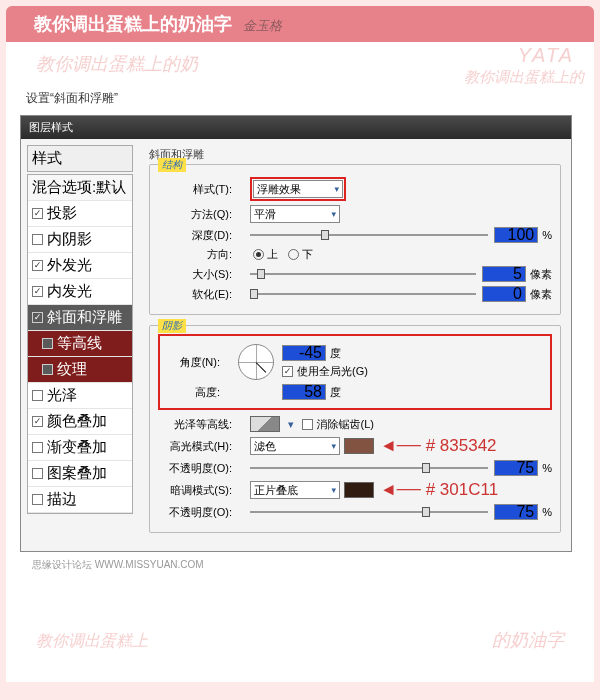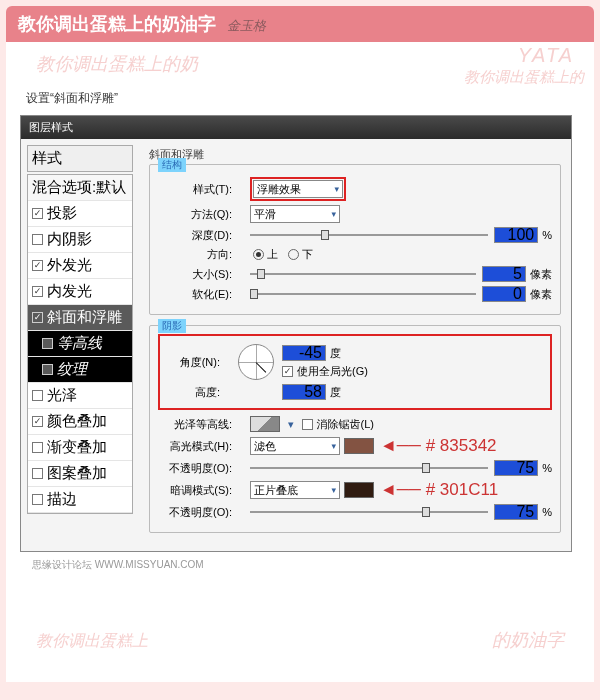--- a/index.html
+++ b/index.html
@@ -1,44 +1,44 @@
 <!DOCTYPE html>
 <html><head>
 <meta charset="utf-8">
 <style>
 * { margin: 0; padding: 0; box-sizing: border-box; font-family: "Microsoft YaHei", SimSun, sans-serif; }
 body { width: 600px; height: 700px; background: #fde9e8; position: relative; overflow: hidden; }
-.header-bar { background: #e8828a; color: #fff; padding: 6px 12px; font-size: 18px; font-weight: bold; border-radius: 6px 6px 0 0; margin: 6px 6px 0 6px; }
+.header-bar { background: #e8828a; color: #fff; padding: 6px 28px; font-size: 18px; font-weight: bold; border-radius: 6px 6px 0 0; margin: 6px 6px 0 6px; }
 .header-bar .author { font-size: 13px; font-weight: normal; color: #8b5a5e; margin-left: 6px; font-style: italic; }
 .content-wrap { background: #fff; margin: 0 6px; padding: 18px 14px 8px; position: relative; min-height: 640px; }
 .watermark { position: absolute; color: #f6d0cf; font-style: italic; font-size: 16px; pointer-events: none; user-select: none; }
 .wm1 { top: 10px; left: 30px; font-size: 18px; }
 .wm-yata { top: 2px; right: 20px; font-size: 20px; letter-spacing: 2px; }
 .wm2 { top: 26px; right: 10px; font-size: 15px; }
 .wm3 { bottom: 30px; left: 30px; font-size: 16px; }
 .wm4 { bottom: 30px; right: 30px; font-size: 18px; }
 .caption { font-size: 12px; color: #333; margin: 30px 0 8px 6px; }
 .dialog { border: 1px solid #888; background: #f4f4f4; width: 552px; position: relative; }
 .titlebar { background: linear-gradient(#4a4a4a,#2b2b2b); color: #fff; font-size: 11px; padding: 4px 8px; }
 .dialog-body { display: flex; background: #f4f4f4; }
 .left-panel { width: 118px; background: #f4f4f4; padding: 6px; font-size: 15px; }
 .left-panel .panel-header { border: 1px solid #aaa; background: #efefef; padding: 3px 4px; margin-bottom: 2px; }
 .style-list { border: 1px solid #aaa; background: #fff; }
 .style-item { padding: 3px 4px; border-bottom: 1px solid #e5e5e5; display: flex; align-items: center; gap: 4px; }
 .style-item.blend { background: #f7f7f7; }
 .style-item.selected { background: #5a5a5a; color: #fff; }
-.style-item.sub { background: #000000; color: #fff; padding-left: 14px; font-style: italic; }
+.style-item.sub { background: #7f1d1d; color: #fff; padding-left: 14px; }
 .chk { width: 11px; height: 11px; border: 1px solid #777; background: #fff; display: inline-flex; align-items: center; justify-content: center; font-size: 9px; line-height: 1; color: #333; }
 .chk.on::after { content: "✓"; }
 .chk.dark { border-color: #ccc; background: #5a5a5a; }
 .chk.dark.on::after { content: "✓"; color: #fff; }
 .right-panel { flex: 1; padding: 8px 10px; font-size: 11px; }
 .group-title { color: #333; font-size: 11px; margin-bottom: 2px; }
 .fieldset { border: 1px solid #bbb; border-radius: 2px; padding: 8px 8px 8px 8px; margin-bottom: 10px; position: relative; }
-.legend { position: absolute; top: -7px; left: 8px; background: #7dd3fc; padding: 0 4px; color: #2a6bb5; font-size: 10px; }
+.legend { position: absolute; top: -7px; left: 8px; background: #fde047; padding: 0 4px; color: #2a6bb5; font-size: 10px; font-style: italic; }
 .row { display: flex; align-items: center; margin: 4px 0; }
 .row label { width: 92px; text-align: right; padding-right: 18px; }
 .select { border: 1px solid #888; background: #fff; width: 90px; height: 18px; display: inline-flex; align-items: center; justify-content: space-between; padding: 0 3px; font-size: 11px; }
 .select .arrow { color: #38629c; font-size: 9px; }
 .redbox { border: 2px solid #d22; padding: 1px; }
 .slider { flex: 1; height: 14px; position: relative; display: flex; align-items: center; margin-right: 6px; }
 .slider .track { height: 2px; background: #999; width: 100%; }
 .slider .thumb { position: absolute; top: 2px; width: 8px; height: 10px; background: #ddd; border: 1px solid #555; }
 .num { width: 44px; height: 16px; border: 1px solid #888; background: #1d4ed8; text-align: right; padding: 0 3px; font-size: 16px; display: inline-flex; align-items: center; justify-content: flex-end; }
 .unit { margin-left: 4px; }

